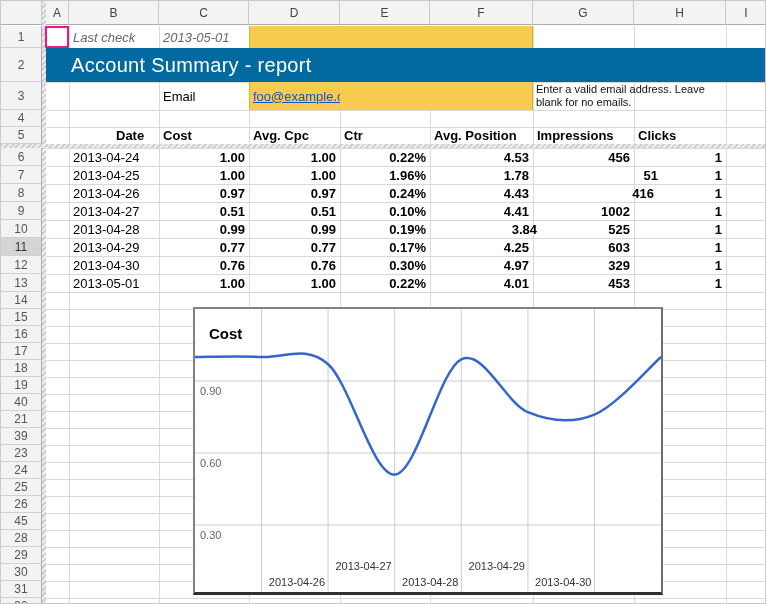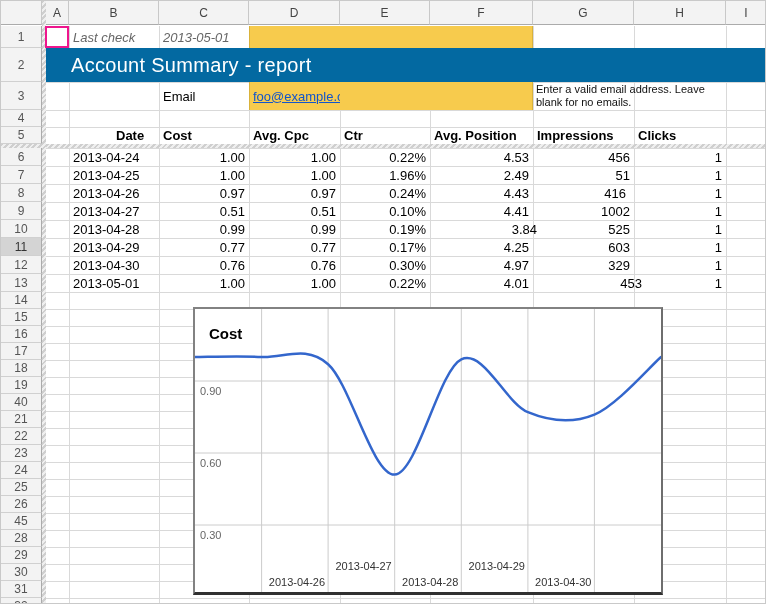--- a/index.html
+++ b/index.html
@@ -16,21 +16,21 @@
   .rowhdr{position:absolute;left:0;width:41px;background:#f3f3f3;border-bottom:1px solid #d0d0d0;
           border-right:1px solid #ababab;box-sizing:border-box;color:#555;font-size:12px;
           display:flex;align-items:center;justify-content:center;}
   .rowhdr.sel{background:#d4d4d4;color:#333;}
   .hatchV{position:absolute;left:41px;top:0;width:4px;height:604px;
           background:repeating-linear-gradient(135deg,#cfcfcf 0 2px,#efefef 2px 4px);z-index:4;}
   .hatchH{position:absolute;left:0;top:143px;height:4px;width:766px;
           background:repeating-linear-gradient(135deg,#cfcfcf 0 2px,#efefef 2px 4px);z-index:4;}
   .cell{position:absolute;font-size:13px;color:#000;display:flex;align-items:center;
         box-sizing:border-box;padding:0 4px;white-space:nowrap;overflow:hidden;z-index:3;}
-  .cell.num{justify-content:flex-end;}
+  .cell.num{justify-content:flex-end;font-weight:bold;}
   .cell.bold{font-weight:bold;}
   .cell.muted{font-style:italic;color:#666;}
   .fill{position:absolute;box-sizing:border-box;z-index:2;}
   .banner{position:absolute;left:45px;top:47px;width:721px;height:34px;z-index:2;
           display:flex;align-items:center;padding-left:25px;box-sizing:border-box;
           color:#fff;font-size:20px;letter-spacing:.3px;}
   .link{color:#1155cc;text-decoration:underline;font-size:13px;}
   .note{position:absolute;font-size:11px;line-height:13px;color:#111;z-index:3;white-space:normal;}
   #a1sel{position:absolute;left:44px;top:25px;width:24px;height:22px;box-sizing:border-box;
          border:2px solid #ee168d;z-index:6;}
@@ -106,29 +106,29 @@
       <div class="cell num" style="left: 158px; top: 147px; width: 90px; height: 18px;">1.00</div>
       <div class="cell num" style="left: 248px; top: 147px; width: 91px; height: 18px;">1.00</div>
       <div class="cell num" style="left: 339px; top: 147px; width: 90px; height: 18px;">0.22%</div>
       <div class="cell num" style="left: 429px; top: 147px; width: 103px; height: 18px;">4.53</div>
       <div class="cell num" style="left: 532px; top: 147px; width: 101px; height: 18px;">456</div>
       <div class="cell num" style="left: 633px; top: 147px; width: 92px; height: 18px;">1</div>
       <div class="cell" style="left: 68px; top: 165px; width: 90px; height: 18px;">2013-04-25</div>
       <div class="cell num" style="left: 158px; top: 165px; width: 90px; height: 18px;">1.00</div>
       <div class="cell num" style="left: 248px; top: 165px; width: 91px; height: 18px;">1.00</div>
       <div class="cell num" style="left: 339px; top: 165px; width: 90px; height: 18px;">1.96%</div>
-      <div class="cell num" style="left: 429px; top: 165px; width: 103px; height: 18px;">2.49</div>
-      <div class="cell num" style="left: 532px; top: 165px; width: 101px; height: 18px;">51</div>
+      <div class="cell num" style="left: 429px; top: 165px; width: 103px; height: 18px;">1.78</div>
+      <div class="cell num" style="left: 560px; top: 165px; width: 101px; height: 18px;">51</div>
       <div class="cell num" style="left: 633px; top: 165px; width: 92px; height: 18px;">1</div>
       <div class="cell" style="left: 68px; top: 183px; width: 90px; height: 18px;">2013-04-26</div>
       <div class="cell num" style="left: 158px; top: 183px; width: 90px; height: 18px;">0.97</div>
       <div class="cell num" style="left: 248px; top: 183px; width: 91px; height: 18px;">0.97</div>
       <div class="cell num" style="left: 339px; top: 183px; width: 90px; height: 18px;">0.24%</div>
       <div class="cell num" style="left: 429px; top: 183px; width: 103px; height: 18px;">4.43</div>
-      <div class="cell num" style="left: 528px; top: 183px; width: 101px; height: 18px;">416</div>
+      <div class="cell num" style="left: 556px; top: 183px; width: 101px; height: 18px;">416</div>
       <div class="cell num" style="left: 633px; top: 183px; width: 92px; height: 18px;">1</div>
       <div class="cell" style="left: 68px; top: 201px; width: 90px; height: 18px;">2013-04-27</div>
       <div class="cell num" style="left: 158px; top: 201px; width: 90px; height: 18px;">0.51</div>
       <div class="cell num" style="left: 248px; top: 201px; width: 91px; height: 18px;">0.51</div>
       <div class="cell num" style="left: 339px; top: 201px; width: 90px; height: 18px;">0.10%</div>
       <div class="cell num" style="left: 429px; top: 201px; width: 103px; height: 18px;">4.41</div>
       <div class="cell num" style="left: 532px; top: 201px; width: 101px; height: 18px;">1002</div>
       <div class="cell num" style="left: 633px; top: 201px; width: 92px; height: 18px;">1</div>
       <div class="cell" style="left: 68px; top: 219px; width: 90px; height: 18px;">2013-04-28</div>
       <div class="cell num" style="left: 158px; top: 219px; width: 90px; height: 18px;">0.99</div>
@@ -149,21 +149,21 @@
       <div class="cell num" style="left: 248px; top: 255px; width: 91px; height: 18px;">0.76</div>
       <div class="cell num" style="left: 339px; top: 255px; width: 90px; height: 18px;">0.30%</div>
       <div class="cell num" style="left: 429px; top: 255px; width: 103px; height: 18px;">4.97</div>
       <div class="cell num" style="left: 532px; top: 255px; width: 101px; height: 18px;">329</div>
       <div class="cell num" style="left: 633px; top: 255px; width: 92px; height: 18px;">1</div>
       <div class="cell" style="left: 68px; top: 273px; width: 90px; height: 18px;">2013-05-01</div>
       <div class="cell num" style="left: 158px; top: 273px; width: 90px; height: 18px;">1.00</div>
       <div class="cell num" style="left: 248px; top: 273px; width: 91px; height: 18px;">1.00</div>
       <div class="cell num" style="left: 339px; top: 273px; width: 90px; height: 18px;">0.22%</div>
       <div class="cell num" style="left: 429px; top: 273px; width: 103px; height: 18px;">4.01</div>
-      <div class="cell num" style="left: 532px; top: 273px; width: 101px; height: 18px; margin-left: 12px;">453</div>
+      <div class="cell num" style="left: 532px; top: 273px; width: 101px; height: 18px;">453</div>
       <div class="cell num" style="left: 633px; top: 273px; width: 92px; height: 18px;">1</div>
     </div>
   <div class="banner" id="banner" style="background: #0369a1;">Account Summary - report</div>
   <div class="hatchH"></div>
   <div class="hatchV"></div>
   <div id="colhdrs">
       <div class="colhdr" style="left: 45px; width: 23px;">A</div>
       <div class="colhdr" style="left: 68px; width: 90px;">B</div>
       <div class="colhdr" style="left: 158px; width: 90px;">C</div>
       <div class="colhdr" style="left: 248px; width: 91px;">D</div>
@@ -188,21 +188,21 @@
       <div class="rowhdr" style="top: 255px; height: 18px;">12</div>
       <div class="rowhdr" style="top: 273px; height: 18px;">13</div>
       <div class="rowhdr" style="top: 291px; height: 17px;">14</div>
       <div class="rowhdr" style="top: 308px; height: 17px;">15</div>
       <div class="rowhdr" style="top: 325px; height: 17px;">16</div>
       <div class="rowhdr" style="top: 342px; height: 17px;">17</div>
       <div class="rowhdr" style="top: 359px; height: 17px;">18</div>
       <div class="rowhdr" style="top: 376px; height: 17px;">19</div>
       <div class="rowhdr" style="top: 393px; height: 17px;">40</div>
       <div class="rowhdr" style="top: 410px; height: 17px;">21</div>
-      <div class="rowhdr" style="top: 427px; height: 17px;">22</div>
+      <div class="rowhdr" style="top: 427px; height: 17px;">39</div>
       <div class="rowhdr" style="top: 444px; height: 17px;">23</div>
       <div class="rowhdr" style="top: 461px; height: 17px;">24</div>
       <div class="rowhdr" style="top: 478px; height: 17px;">25</div>
       <div class="rowhdr" style="top: 495px; height: 17px;">26</div>
       <div class="rowhdr" style="top: 512px; height: 17px;">45</div>
       <div class="rowhdr" style="top: 529px; height: 17px;">28</div>
       <div class="rowhdr" style="top: 546px; height: 17px;">29</div>
       <div class="rowhdr" style="top: 563px; height: 17px;">30</div>
       <div class="rowhdr" style="top: 580px; height: 17px;">31</div>
       <div class="rowhdr" style="top: 597px; height: 17px;">32</div>

